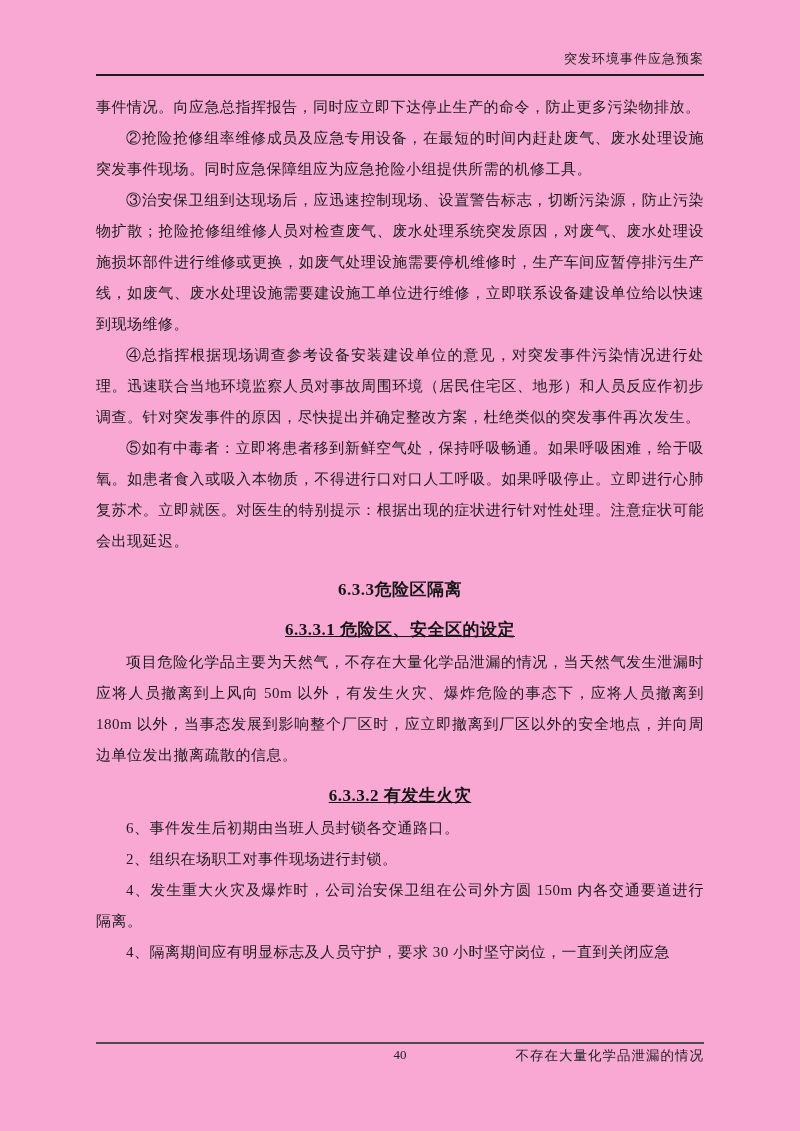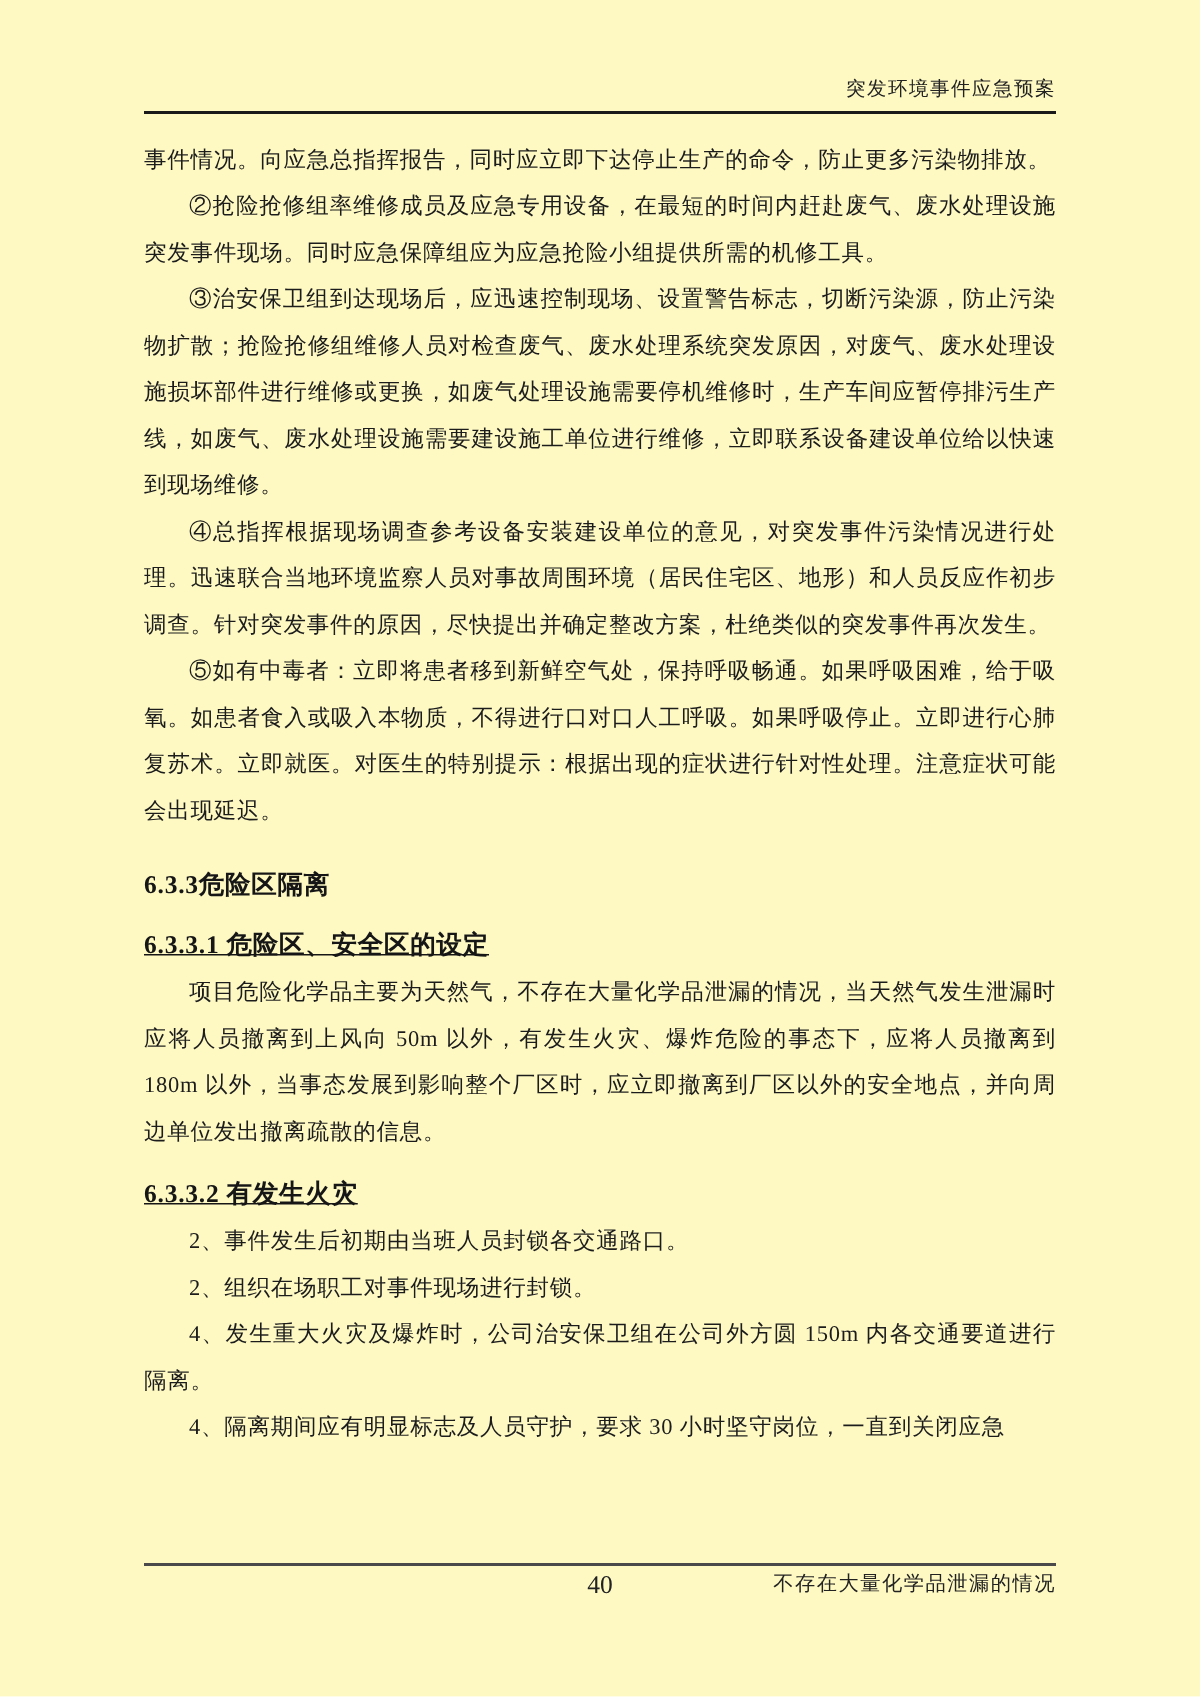--- a/index.html
+++ b/index.html
@@ -4,21 +4,21 @@
 <style>
   html, body {
     margin: 0;
     padding: 0;
     background: #ffffff;
   }
   .page {
     position: relative;
     width: 800px;
     height: 1131px;
-    background: #fef9c3;
+    background: #f9a8d4;
     font-family: "Liberation Serif", "DejaVu Serif", serif;
     color: #1c1c1c;
     overflow: hidden;
   }
   
   .header {
     position: absolute;
     top: 50px;
     left: 96px;
     right: 96px;
@@ -48,39 +48,40 @@
   .para.no-indent {
     text-indent: 0;
   }
   .h1, .h2 {
     margin: 0;
     font-size: 17px;
     font-weight: bold;
     line-height: 31px;
     letter-spacing: 0.5px;
     color: #161616;
+    text-align: center;
   }
   .h1 { margin-top: 17px; }
   .h2 { margin-top: 9px; margin-bottom: 2px; text-decoration: underline; }
   
   .footer {
     position: absolute;
     top: 1042px;
     left: 96px;
     right: 96px;
     border-top: 2px solid #4a4a4a;
     height: 26px;
   }
   .footer .page-num {
     position: absolute;
     left: 0;
     right: 0;
     top: 3px;
     text-align: center;
-    font-size: 17px;
+    font-size: 13px;
     color: #222;
   }
   .footer .company {
     position: absolute;
     right: 0;
     top: 3px;
     font-size: 13.5px;
     letter-spacing: 1px;
     color: #222;
   }
@@ -100,21 +101,21 @@
     <p class="para">③治安保卫组到达现场后，应迅速控制现场、设置警告标志，切断污染源，防止污染物扩散；抢险抢修组维修人员对检查废气、废水处理系统突发原因，对废气、废水处理设施损坏部件进行维修或更换，如废气处理设施需要停机维修时，生产车间应暂停排污生产线，如废气、废水处理设施需要建设施工单位进行维修，立即联系设备建设单位给以快速到现场维修。</p>
     <p class="para">④总指挥根据现场调查参考设备安装建设单位的意见，对突发事件污染情况进行处理。迅速联合当地环境监察人员对事故周围环境（居民住宅区、地形）和人员反应作初步调查。针对突发事件的原因，尽快提出并确定整改方案，杜绝类似的突发事件再次发生。</p>
     <p class="para">⑤如有中毒者：立即将患者移到新鲜空气处，保持呼吸畅通。如果呼吸困难，给于吸氧。如患者食入或吸入本物质，不得进行口对口人工呼吸。如果呼吸停止。立即进行心肺复苏术。立即就医。对医生的特别提示：根据出现的症状进行针对性处理。注意症状可能会出现延迟。</p>
 
     <h3 class="h1">6.3.3危险区隔离</h3>
 
     <h4 class="h2">6.3.3.1 危险区、安全区的设定</h4>
     <p class="para">项目危险化学品主要为天然气，不存在大量化学品泄漏的情况，当天然气发生泄漏时应将人员撤离到上风向 50m 以外，有发生火灾、爆炸危险的事态下，应将人员撤离到 180m 以外，当事态发展到影响整个厂区时，应立即撤离到厂区以外的安全地点，并向周边单位发出撤离疏散的信息。</p>
 
     <h4 class="h2">6.3.3.2 有发生火灾</h4>
-    <p class="para">2、事件发生后初期由当班人员封锁各交通路口。</p>
+    <p class="para">6、事件发生后初期由当班人员封锁各交通路口。</p>
     <p class="para">2、组织在场职工对事件现场进行封锁。</p>
     <p class="para">4、发生重大火灾及爆炸时，公司治安保卫组在公司外方圆 150m 内各交通要道进行隔离。</p>
     <p class="para">4、隔离期间应有明显标志及人员守护，要求 30 小时坚守岗位，一直到关闭应急</p>
   </div>
 
   <div class="footer">
     <span class="page-num">40</span>
     <span class="company">不存在大量化学品泄漏的情况</span>
   </div>
 

